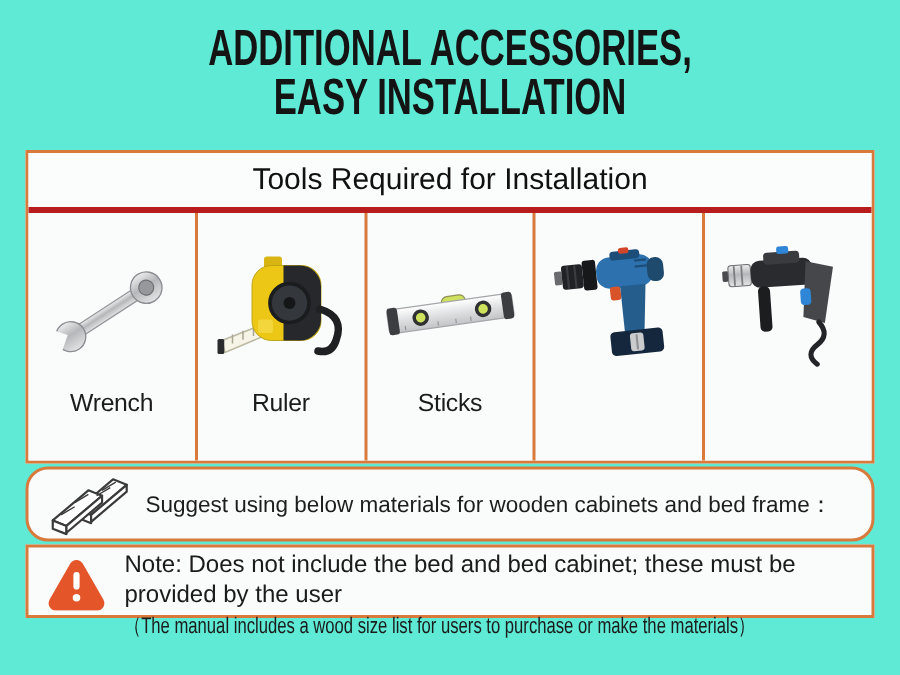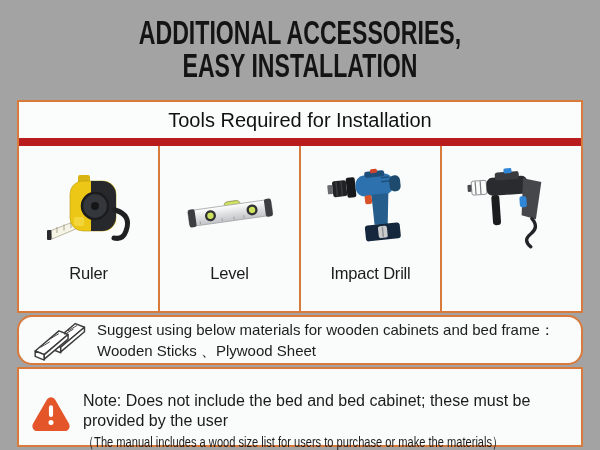--- a/index.html
+++ b/index.html
@@ -1,50 +1,50 @@
 <!DOCTYPE html>
 <html><head>
 <meta charset="utf-8">
 <style>
   html,body{margin:0;padding:0;background:#e9eaea;}
   .page{
-    position:relative;width:600px;height:450px;background:#a3a3a3;
+    position:relative;width:600px;height:450px;background:#5eead4;
     font-family:"Liberation Sans",sans-serif;overflow:hidden;color:#1d1d1d;
   }
   
   .hero{height:100px;padding-top:16px;box-sizing:border-box;text-align:center;}
   .hero-line{
     font-weight:700;font-size:34px;line-height:33px;color:#141414;
     letter-spacing:0px;transform:scaleX(.68);transform-origin:50% 50%;white-space:nowrap;
   }
   
   .obox{margin:0 17px;border:2px solid #d87a3c;background:#fafbfb;box-sizing:border-box;}
   
   .tools-title{
     height:36px;line-height:36px;text-align:center;font-size:20px;color:#111;
-    border-bottom:8px solid #b91c1c;background:#fbfcfc;
+    border-bottom:4px solid #b91c1c;background:#fbfcfc;
   }
   .tools-row{display:flex;height:165px;}
   .tool-cell{flex:1 1 0;display:flex;flex-direction:column;align-items:center;min-width:0;background:#fafbfb;}
   .tool-cell + .tool-cell{border-left:2px solid #d87a3c;}
   .tool-art{height:108px;width:100%;display:flex;align-items:center;justify-content:center;margin-top:8px;}
   .tool-label{
     font-size:16.5px;line-height:15px;color:#1c1c1c;margin-top:4px;text-align:center;
     letter-spacing:-.2px;white-space:nowrap;
   }
   .tool-label--wrap{
     white-space:normal;align-self:flex-start;text-align:left;padding-left:6px;
     font-size:16px;line-height:15.5px;transform:scaleX(.97);transform-origin:0 50%;
   }
   
   .materials-box{margin-top:2px;height:50px;display:flex;align-items:center;border-radius:15px;}
   .materials-iconwrap{width:78px;display:flex;justify-content:center;flex:0 0 auto;}
   .materials-text{font-size:15px;line-height:21px;color:#1d1d1d;}
   
-  .note-box{margin-top:2px;height:80px;display:flex;padding-top:22px;box-sizing:border-box;}
+  .note-box{margin-top:2px;height:49px;display:flex;padding-top:2px;box-sizing:border-box;}
   .note-iconwrap{width:64px;display:flex;justify-content:center;align-items:flex-start;padding-top:4px;flex:0 0 auto;}
   .note-text{font-size:16px;line-height:19.5px;color:#1b1b1b;}
   .note-sub{
     font-size:15px;line-height:16px;margin-top:4px;white-space:nowrap;
     transform:scaleX(.74);transform-origin:0 50%;letter-spacing:0;
   }
 </style>
 </head>
 <body>
 
@@ -52,20 +52,41 @@
 
   <div class="hero">
     <div class="hero-line">ADDITIONAL ACCESSORIES,</div>
     <div class="hero-line">EASY INSTALLATION</div>
   </div>
 
   <div class="obox">
     <div class="tools-title">Tools Required for Installation</div>
     <div class="tools-row">
 
+      <div class="tool-cell">
+        <div class="tool-art">
+          <svg width="90" height="106" viewBox="0 0 90 106">
+            <defs>
+              <linearGradient id="gMet" x1="0" y1="0" x2="0" y2="1">
+                <stop offset="0" stop-color="#eceded"></stop>
+                  <stop offset=".45" stop-color="#b6b7ba"></stop>
+                  <stop offset="1" stop-color="#e2e3e4"></stop>
+              </linearGradient>
+            </defs>
+            <g transform="rotate(-33 45 56)">
+              <rect x="17" y="52" width="52" height="8" rx="3" fill="url(#gMet)" stroke="#94959a" stroke-width=".8"></rect>
+              <circle cx="73" cy="56" r="10.5" fill="url(#gMet)" stroke="#8c8d92" stroke-width=".9"></circle>
+              <circle cx="73" cy="56" r="5" fill="#97989c" stroke="#6f7074" stroke-width=".8"></circle>
+              <circle cx="13" cy="56" r="10" fill="url(#gMet)" stroke="#8c8d92" stroke-width=".9"></circle>
+              <rect x="-6" y="51" width="17" height="9.5" fill="#fafbfb" transform="rotate(-38 2 56)"></rect>
+            </g>
+          </svg>
+        </div>
+        <div class="tool-label">Wrench</div>
+      </div>
 
       <div class="tool-cell">
         <div class="tool-art">
           <svg width="90" height="106" viewBox="0 0 90 106">
             <polygon points="6,76 34,65 34,73 8,84" fill="#f6f4e6" stroke="#bcb9a2" stroke-width="1"></polygon>
             <line x1="13" y1="72" x2="13" y2="78" stroke="#a8a590" stroke-width="1"></line>
             <line x1="20" y1="69.5" x2="20" y2="75.5" stroke="#a8a590" stroke-width="1"></line>
             <line x1="27" y1="67" x2="27" y2="73" stroke="#a8a590" stroke-width="1"></line>
             <rect x="3" y="75" width="4.5" height="10" rx="1" fill="#2a2b2d"></rect>
             <rect x="34" y="20" width="12" height="9" rx="2" fill="#d9b514"></rect>
@@ -99,21 +120,21 @@
                 <circle cx="25" cy="58" r="3.2" fill="#cfe25e"></circle>
               <circle cx="67" cy="58" r="5.5" fill="#2f3032"></circle>
                 <circle cx="67" cy="58" r="3.2" fill="#cfe25e"></circle>
               <line x1="14" y1="62" x2="14" y2="65" stroke="#96979a" stroke-width=".8"></line>
               <line x1="36" y1="62" x2="36" y2="65" stroke="#96979a" stroke-width=".8"></line>
               <line x1="48" y1="62" x2="48" y2="65" stroke="#96979a" stroke-width=".8"></line>
               <line x1="58" y1="62" x2="58" y2="65" stroke="#96979a" stroke-width=".8"></line>
             </g>
           </svg>
         </div>
-        <div class="tool-label">Level</div>
+        <div class="tool-label">Sticks</div>
       </div>
 
 
       <div class="tool-cell">
         <div class="tool-art">
           <svg width="90" height="106" viewBox="0 0 90 106">
             <g transform="rotate(-6 45 55)">
               <rect x="4" y="26" width="5" height="9" rx="1" fill="#6a6b6e"></rect>
               <rect x="9" y="22.5" width="14" height="16" rx="2" fill="#212225"></rect>
               <line x1="13" y1="23" x2="13" y2="38" stroke="#3c3d41" stroke-width="1.4"></line>
@@ -126,21 +147,20 @@
               <line x1="58" y1="28" x2="66" y2="28" stroke="#1d4d79" stroke-width="1.5"></line>
               <rect x="66" y="23" width="11" height="16" rx="5" fill="#1e4a6e"></rect>
               <rect x="40" y="40" width="7" height="9" rx="2" fill="#d85328"></rect>
               <path d="M47 40 L64 40 L60 72 L47 70 Z" fill="#255d8c"></path>
               <rect x="37" y="70" width="35" height="16" rx="3" fill="#14273d"></rect>
               <rect x="50" y="72" width="9" height="12" rx="2" fill="#c9cbcd"></rect>
               <line x1="54.5" y1="73" x2="54.5" y2="83" stroke="#8f9194" stroke-width="1.4"></line>
             </g>
           </svg>
         </div>
-        <div class="tool-label">Impact Drill</div>
       </div>
 
       <div class="tool-cell">
         <div class="tool-art">
           <svg width="90" height="106" viewBox="0 0 90 106">
             <g transform="rotate(-4 45 52)">
               <rect x="2" y="27" width="4" height="7" rx="1" fill="#4a4b4e"></rect>
               <rect x="6" y="23.5" width="15" height="14" rx="2" fill="url(#gMet)" stroke="#6b6c70" stroke-width=".7"></rect>
               <line x1="10" y1="24" x2="10" y2="37" stroke="#7c7d81" stroke-width="1.2"></line>
               <line x1="15" y1="24" x2="15" y2="37" stroke="#7c7d81" stroke-width="1.2"></line>
@@ -173,21 +193,20 @@
         <g stroke="#3b3b3b" stroke-width="1">
           <line x1="44" y1="13" x2="54" y2="7"></line>
           <line x1="40" y1="17" x2="50" y2="11"></line>
           <line x1="24" y1="22" x2="34" y2="16"></line>
           <line x1="14" y1="31" x2="24" y2="25"></line>
         </g>
       </svg>
     </div>
     <div class="materials-text">
       <div>Suggest using below materials for wooden cabinets and bed frame：</div>
-      <div>Wooden Sticks 、Plywood Sheet</div>
     </div>
   </div>
 
   <div class="obox note-box">
     <div class="note-iconwrap">
       <svg width="40" height="36" viewBox="0 0 44 40">
         <path d="M22 2.6 c1.9 0 3.7 1 4.7 2.8 l15.2 26.4 c1 1.8 1 3.9 0 5.6 c-1 1.8 -2.8 2.8 -4.7 2.8 h-30.4 c-1.9 0 -3.7 -1 -4.7 -2.8 c-1 -1.7 -1 -3.8 0 -5.6 l15.2 -26.4 c1 -1.8 2.8 -2.8 4.7 -2.8 z" fill="#e4562a"></path>
         <rect x="19.7" y="11.5" width="4.6" height="13" rx="2.3" fill="#ffffff"></rect>
         <circle cx="22" cy="30.5" r="2.8" fill="#ffffff"></circle>
       </svg>

